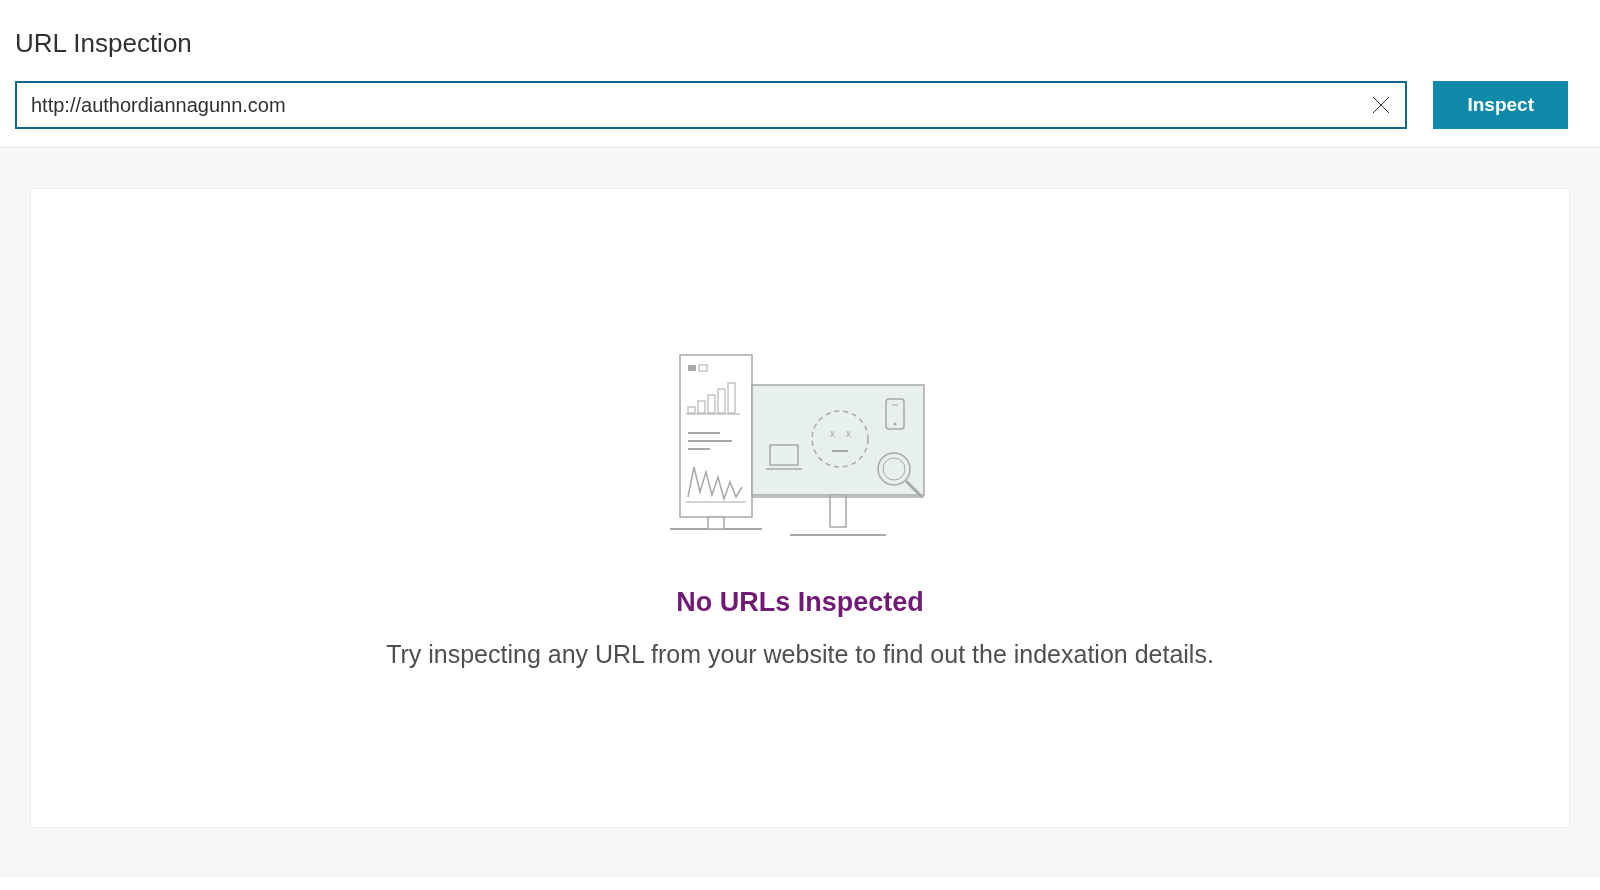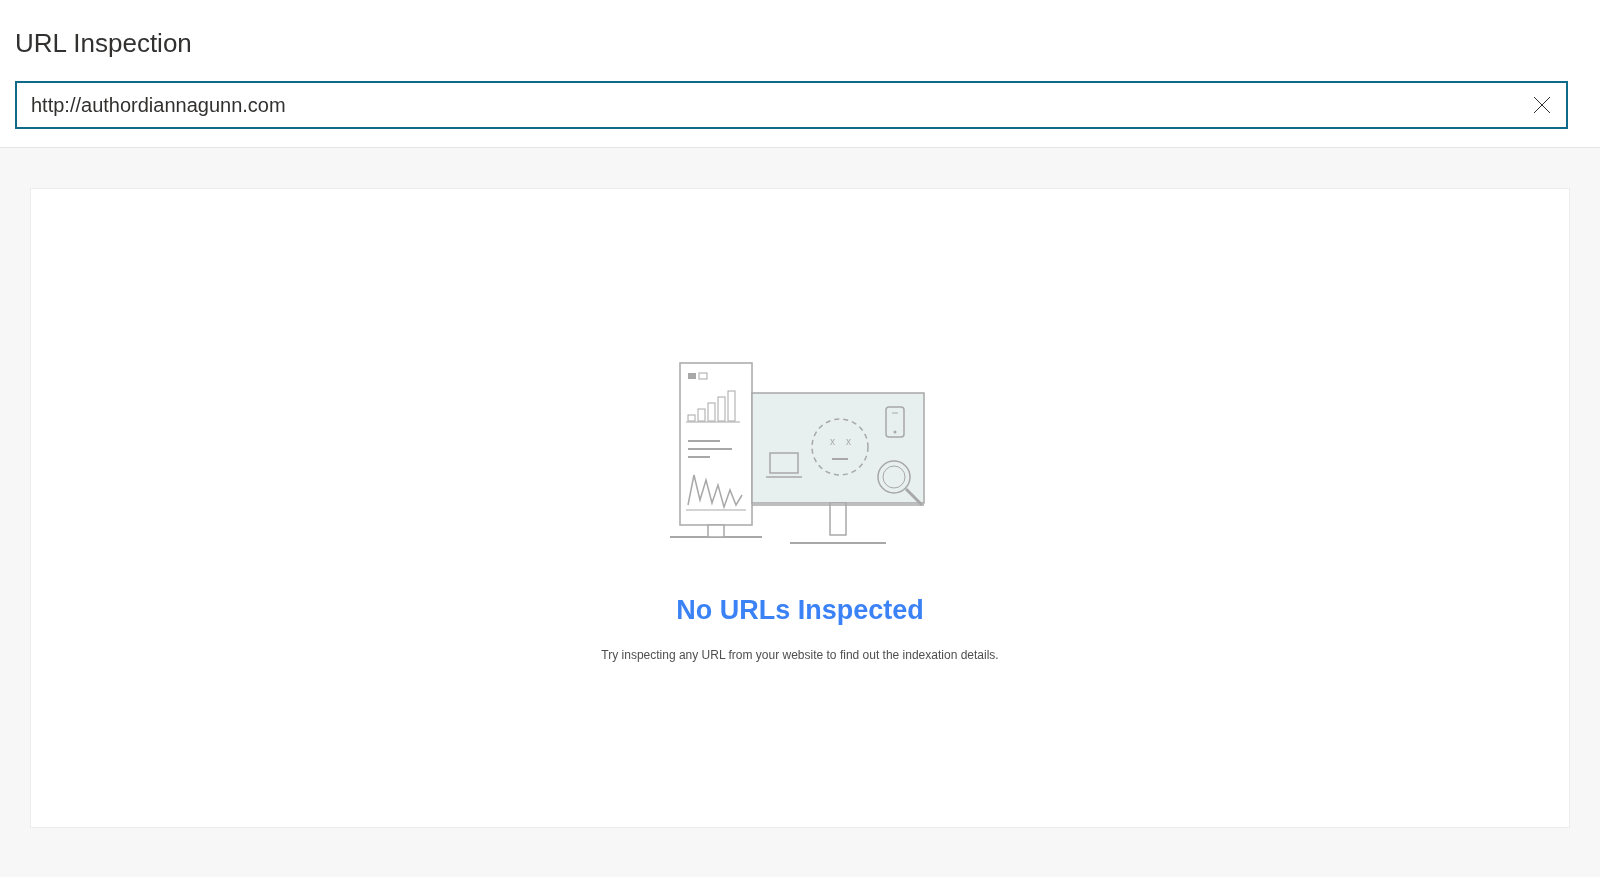--- a/index.html
+++ b/index.html
@@ -91,44 +91,45 @@
       width: 280px;
       height: 200px;
       margin-bottom: 40px;
       display: flex;
       align-items: center;
       justify-content: center;
     }
     .empty-title {
       font-size: 27px;
       font-weight: 600;
-      color: #3b82f6;
+      color: #701a75;
       margin-bottom: 22px;
     }
     .empty-description {
-      font-size: 12px;
+      font-size: 25px;
       font-weight: 400;
       color: #4f4f4f;
     }
   </style>
 </head>
 <body>
 
 <div class="header-section">
   <h1 class="page-title">URL Inspection</h1>
   <div class="input-row">
     <div class="url-input-wrapper">
       <input type="text" class="url-input" value="http://authordiannagunn.com" style="">
       <div class="clear-icon-wrapper">
         <svg width="20" height="20" viewBox="0 0 20 20">
           <line x1="2" y1="2" x2="18" y2="18" stroke="#323130" stroke-width="1"></line>
           <line x1="18" y1="2" x2="2" y2="18" stroke="#323130" stroke-width="1"></line>
         </svg>
       </div>
     </div>
+    <button class="inspect-button">Inspect</button>
   </div>
 </div>
 
 <div class="content-area">
   <div class="empty-card">
     <div class="illustration">
       <svg width="280" height="200" viewBox="0 0 280 200">
 
         <rect x="20" y="8" width="72" height="162" fill="#ffffff" stroke="#a8a8a8" stroke-width="1.5"></rect>
 

